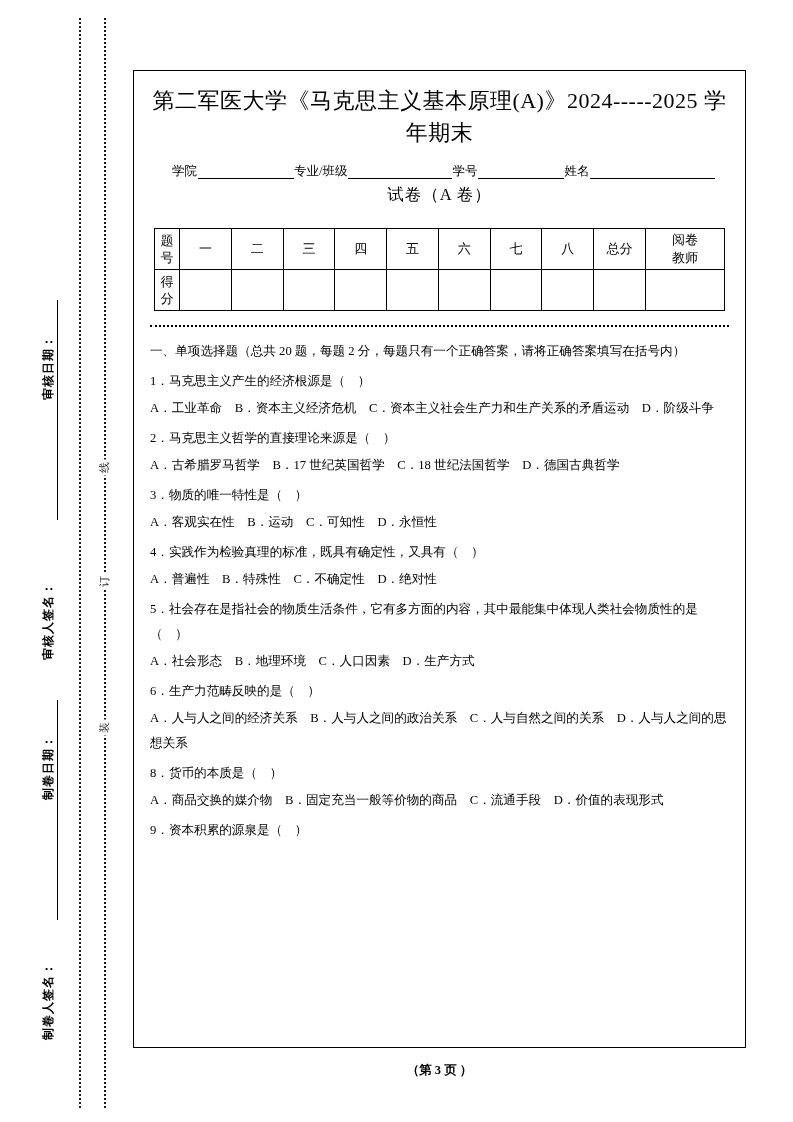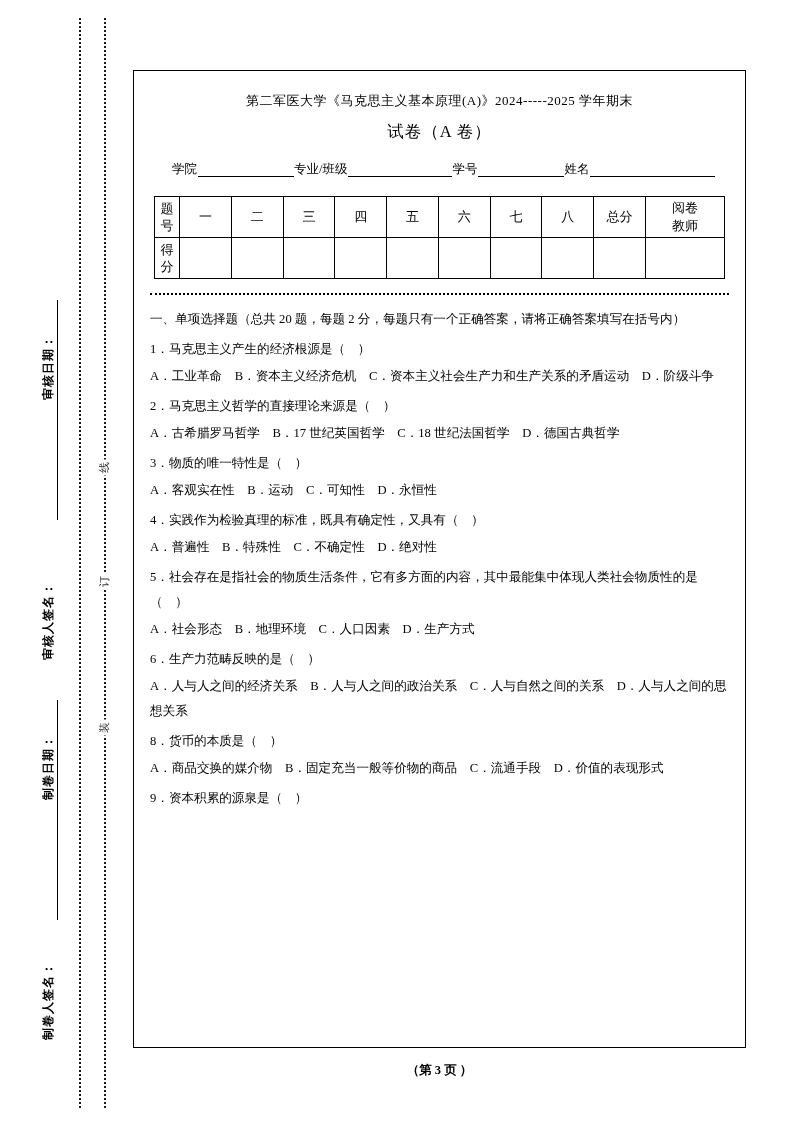--- a/index.html
+++ b/index.html
@@ -66,21 +66,21 @@
     box-sizing: border-box;
     padding: 0;
   }
   .inner {
     padding: 14px 12px 0 12px;
   }
 
   
   #exam-title {
     text-align: center;
-    font-size: 13px;
+    font-size: 22px;
     line-height: 32px;
     letter-spacing: 0.5px;
     font-family: "Liberation Serif", "DejaVu Serif", serif;
     padding: 0 6px;
   }
   #exam-subtitle {
     text-align: center;
     font-size: 16.5px;
     line-height: 30px;
     letter-spacing: 1px;
@@ -194,32 +194,32 @@
 
   <div class="dotchar" style="left:96px; top:458px; width:16px;">线</div>
   <div class="dotchar" style="left:96px; top:572px; width:16px;">订</div>
   <div class="dotchar" style="left:96px; top:718px; width:16px;">装</div>
 </div>
 
 <div id="content-box">
   <div class="inner">
 
     <div id="exam-title">第二军医大学《马克思主义基本原理(A)》2024-----2025 学年期末</div>
-    <div id="exam-subtitle">试卷（A 卷）</div>
-
     <div id="student-info">
       <span class="fld-label">学院</span>
       <span class="fld-line w-college"></span>
       <span class="fld-label">专业/班级</span>
       <span class="fld-line w-class"></span>
       <span class="fld-label">学号</span>
       <span class="fld-line w-id"></span>
       <span class="fld-label">姓名</span>
       <span class="fld-line w-name"></span>
     </div>
+
+    <div id="exam-subtitle">试卷（A 卷）</div>
 
     <table id="score-table">
       <tbody>
           <tr>
         <td class="rowhdr">
           <span class="stack">题</span>
           <span class="stack">号</span>
         </td>
         <td>一</td>
         <td>二</td>

